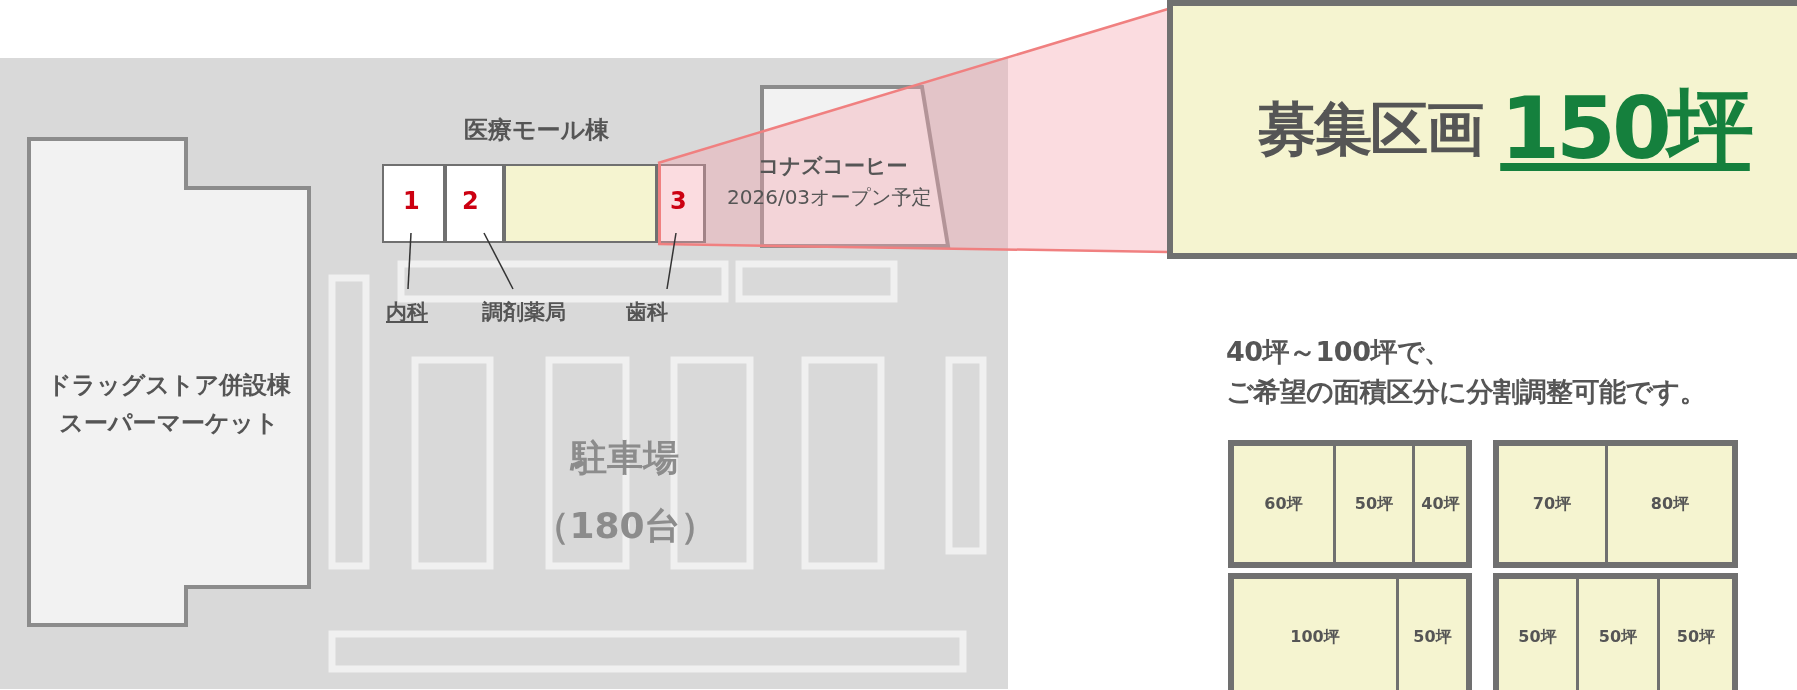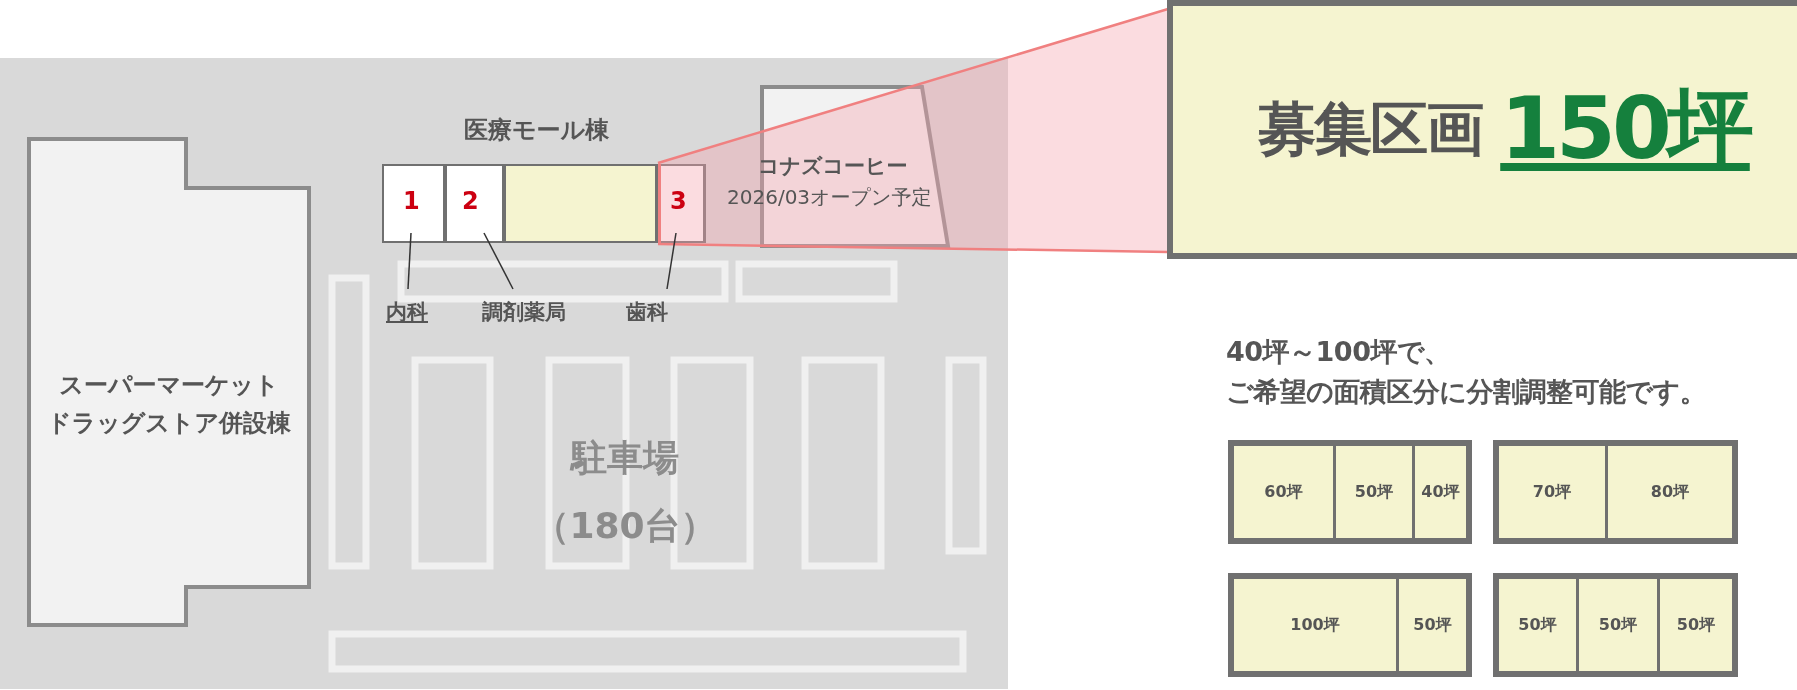--- a/index.html
+++ b/index.html
@@ -1,21 +1,21 @@
 <!DOCTYPE html>
 <html><head>
 <meta charset="utf-8">
 <style>
   html, body { margin:0; padding:0; background:#ffffff; }
   body { width:1797px; height:690px; position:relative; overflow:hidden;
          font-family:"DejaVu Sans", "Liberation Sans", sans-serif; }
   svg { position:absolute; left:0; top:0; }
   .abs { position:absolute; font-family:"DejaVu Sans","Liberation Sans",sans-serif; font-weight:bold; color:#555555; }
   .promo-text { position:absolute; left:1226px; top:332px; font-size:27px; line-height:40px; color:#555555; font-weight:bold; letter-spacing:-0.5px; }
-  .split { position:absolute; border:6px solid #707070; background:#f5f4d0; display:flex; box-sizing:border-box; height:104px; }
+  .split { position:absolute; border:6px solid #707070; background:#f5f4d0; display:flex; box-sizing:border-box; height:128px; }
   .split .cell { display:flex; align-items:center; justify-content:center; font-size:16px; font-weight:bold; color:#555; border-right:3px solid #707070; box-sizing:border-box; height:100%; }
   .split .cell:last-child { border-right:none; }
   .hero { position:absolute; left:1167px; top:0px; width:674px; height:259px; box-sizing:border-box; border:6px solid #707070; background:#f5f4d0; display:flex; align-items:center; justify-content:center; }
   .hero .lbl { font-size:58px; font-weight:bold; color:#555555; margin-right:18px; letter-spacing:-2px; }
   .hero .val { font-size:86px; font-weight:bold; color:#15803d; letter-spacing:-4px;text-decoration:underline; }
 </style>
 </head>
 <body>
 
 <svg width="1797" height="690" viewBox="0 0 1797 690">
@@ -63,22 +63,22 @@
 <div class="abs" style="left:670px;top:187px;font-size:24px;color:#cc0011;">3</div>
 
 <div class="abs" style="left:386px;top:298px;font-size:21px;text-decoration:underline;">内科</div>
 <div class="abs" style="left:482px;top:298px;font-size:21px;">調剤薬局</div>
 <div class="abs" style="left:626px;top:298px;font-size:21px;">歯科</div>
 
 <div class="abs" style="left:758px;top:152px;font-size:21px;">コナズコーヒー</div>
 <div class="abs" style="left:727px;top:184px;font-size:20px;font-weight:normal;">2026/03オープン予定</div>
 
 <div class="abs" style="left:29px;top:366px;width:280px;text-align:center;font-size:24px;line-height:38px;">
+  <div>ドラッグストア併設棟</div>
   <div>スーパーマーケット</div>
-  <div>ドラッグストア併設棟</div>
 </div>
 
 <div class="abs" style="left:520px;top:424px;width:210px;text-align:center;font-size:36px;line-height:68px;color:#8c8c8c;">
   <div>駐車場</div>
   <div>（180台）</div>
 </div>
 
 <div class="hero">
   <span class="lbl">募集区画</span>
   <span class="val">150坪</span>

